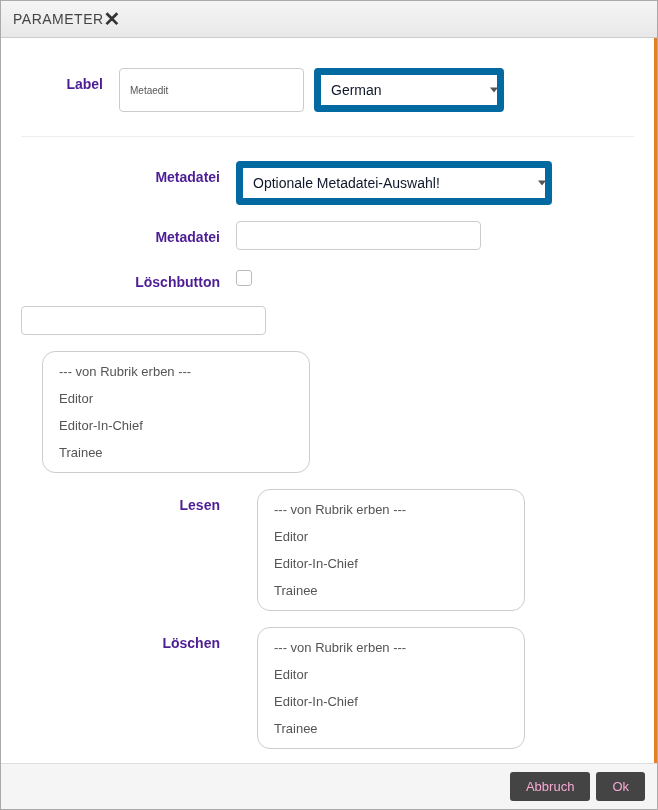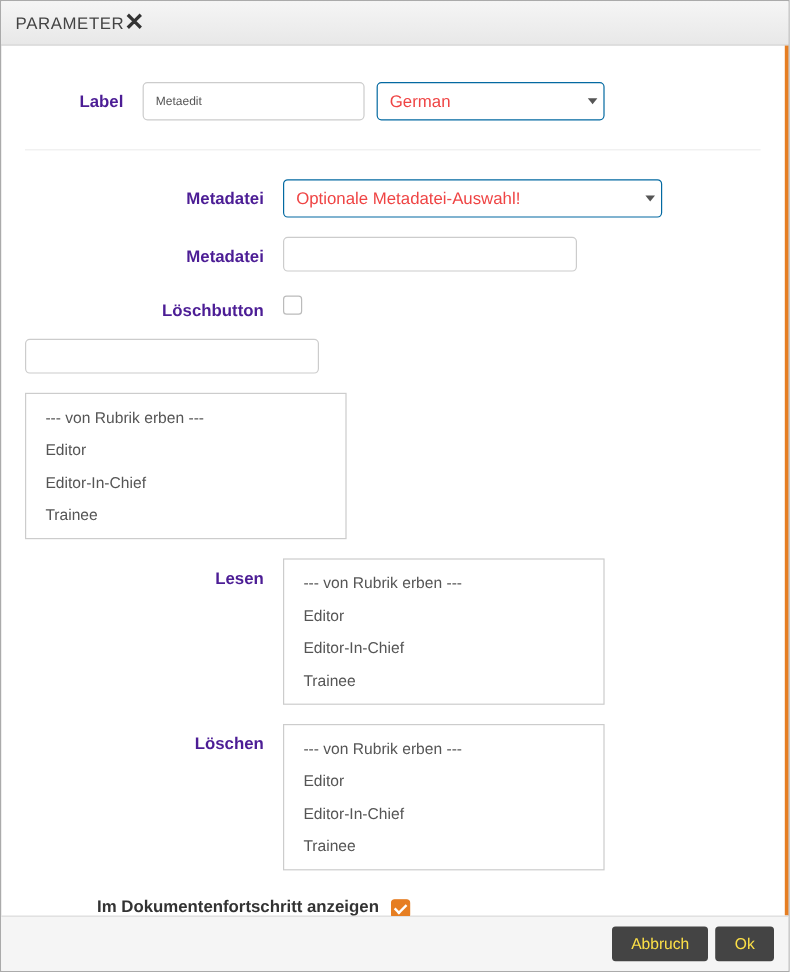--- a/index.html
+++ b/index.html
@@ -74,25 +74,25 @@
   }
   .text-input {
     border: 1px solid #ccc;
     border-radius: 4px;
     padding: 8px 10px;
     font-size: 10px;
     color: #555;
     background: #fff;
   }
   .select {
-    border: 1px solid #0369a1;
+    border: 7px solid #0369a1;
     border-radius: 4px;
     padding: 7px 24px 7px 10px;
     font-size: 14px;
-    color: #ef4444;
+    color: #0f172a;
     background: #fff;
     appearance: none;
     position: relative;
   }
   .select-wrap {
     position: relative;
     display: inline-block;
   }
   .select-wrap::after {
     content: "";
@@ -128,24 +128,25 @@
     content: "";
     position: absolute;
     left: 4px; top: 1px;
     width: 4px; height: 8px;
     border: solid #fff;
     border-width: 0 2px 2px 0;
     transform: rotate(45deg);
   }
   .listbox {
     border: 1px solid #ccc;
-    border-radius: 0;
+    border-radius: 13px;
     background: #fff;
     width: 268px;
     padding: 6px 0;
+    margin-left: 21px;
   }
   .list-item {
     padding: 6px 16px;
     font-size: 13px;
     color: #555;
     cursor: pointer;
   }
   .inline-row {
     display: flex;
     align-items: center;
@@ -160,21 +161,21 @@
   .dialog-footer {
     background: #f5f5f5;
     border-top: 1px solid #ddd;
     padding: 8px 12px;
     display: flex;
     justify-content: flex-end;
     gap: 6px;
   }
   .btn {
     background: #444;
-    color: #fde047;
+    color: #f9a8d4;
     border: none;
     border-radius: 3px;
     padding: 7px 16px;
     font-size: 13px;
     cursor: pointer;
   }
 </style>
 </head>
 <body>
 

